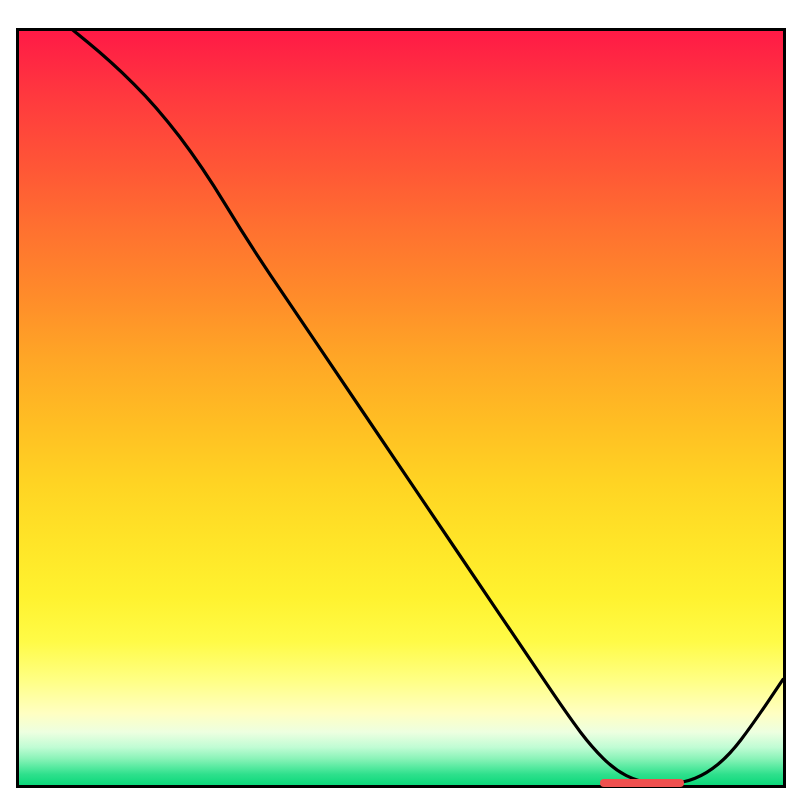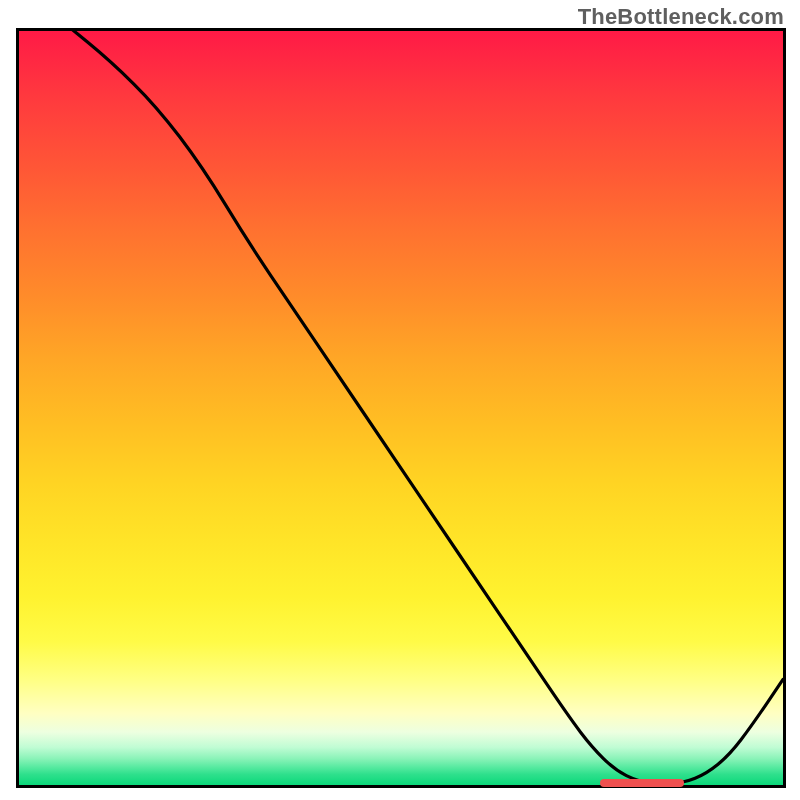--- a/index.html
+++ b/index.html
@@ -73,21 +73,20 @@
     background: #ee504f;
     left: 515px;
     bottom: -2px;
   }
 </style>
 </head>
 <body>
 
 <div class="stage">
 
-  <div class="watermark">TheBottleneck.com</div>
 
   <div class="plot-frame">
     <div class="gradient"></div>
 
     <svg class="curve" viewBox="0 0 100 100" preserveAspectRatio="none">
       <path id="curve-path" fill="none" stroke="#000" stroke-width="0.45" stroke-linejoin="round" stroke-linecap="round" vector-effect="non-scaling-stroke" d="M 0.00 -6.00 Q 0.00 -6.00 3.00 -3.50 Q 6.00 -1.00 9.00 1.50 Q 12.00 4.00 15.00 7.00 Q 18.00 10.00 21.00 14.00 Q 24.00 18.00 27.00 23.00 Q 30.00 28.00 33.00 32.50 Q 36.00 37.00 39.00 41.50 Q 42.00 46.00 45.00 50.50 Q 48.00 55.00 51.00 59.50 Q 54.00 64.00 57.00 68.50 Q 60.00 73.00 63.00 77.50 Q 66.00 82.00 69.00 86.50 Q 72.00 91.00 73.50 93.00 Q 75.00 95.00 76.50 96.50 Q 78.00 98.00 79.50 98.75 Q 81.00 99.50 82.50 99.65 Q 84.00 99.80 85.50 99.75 Q 87.00 99.70 88.50 99.10 Q 90.00 98.50 91.50 97.25 Q 93.00 96.00 94.50 94.00 Q 96.00 92.00 98.00 89.00 T 100.00 86.00" style="stroke-width: 3.2px;"></path>
     </svg>
 
     <div class="datum-marker" style="left: 580.6px; width: 84px;"></div>
   </div>

